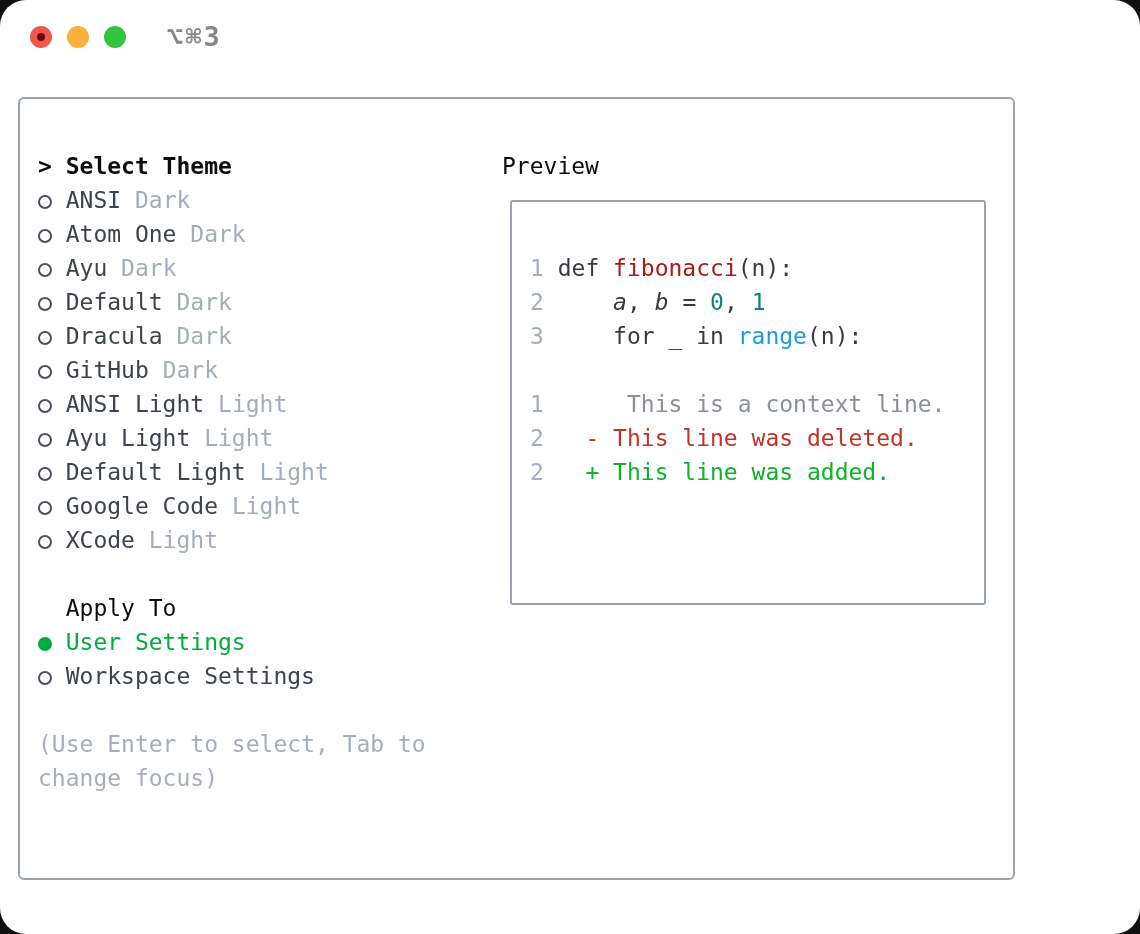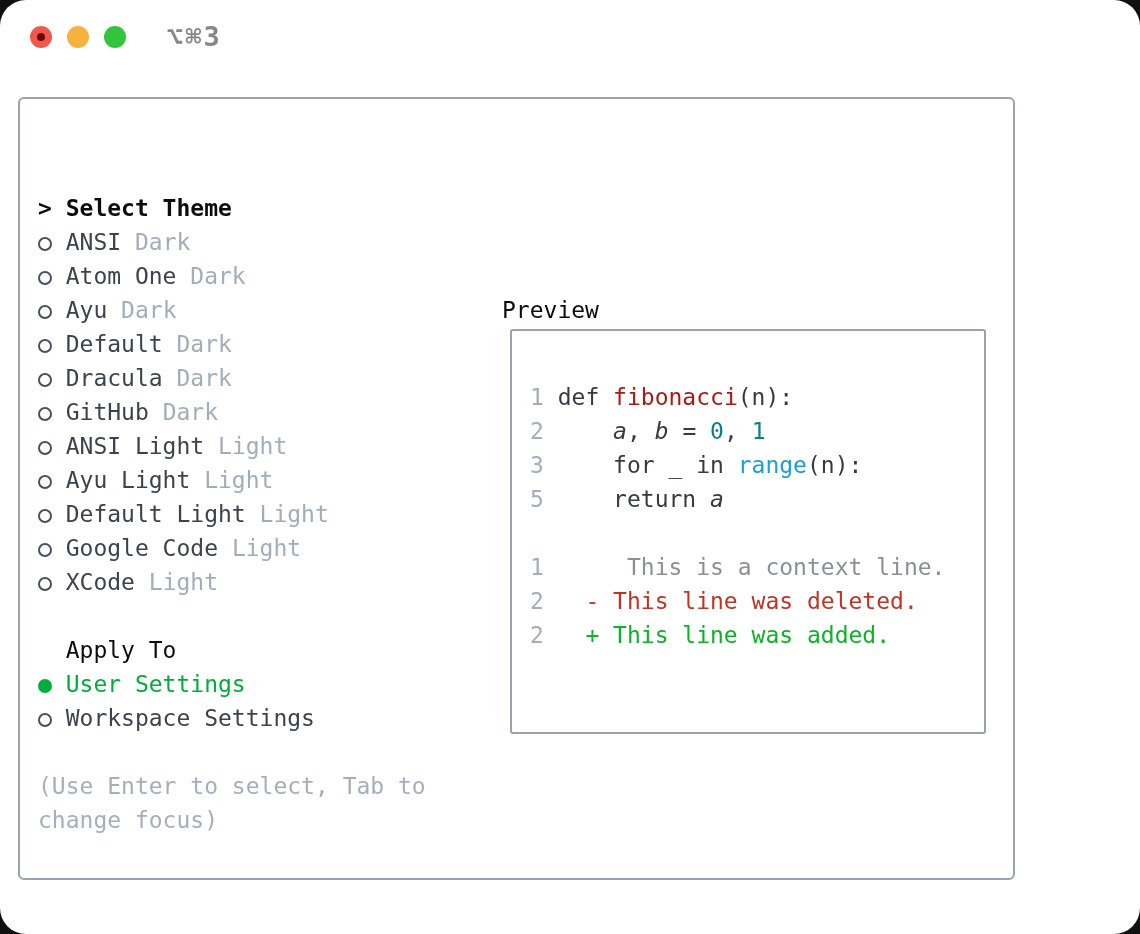--- a/index.html
+++ b/index.html
@@ -22,21 +22,21 @@
   .light.green{background:var(--light-green)}
   .shortcut{
     position:absolute;left:167px;top:21px;
     font-size:27px;font-weight:bold;letter-spacing:2px;color:var(--shortcut);
     font-family:"DejaVu Sans Mono","DejaVu Sans",monospace;
   }
   
   .panel{
     position:absolute;left:18px;top:97px;width:997px;height:783px;
     box-sizing:border-box;border:2px solid var(--border);border-radius:6px;
-    display:flex;padding-top:50px;background:var(--window-bg);align-items:center;
+    display:flex;padding-top:50px;background:var(--window-bg);
   }
   .col-left{width:482px;box-sizing:border-box;padding-left:18px;font-size:23px;line-height:34px}
   .col-right{flex:1;font-size:23px;line-height:34px}
   .row{height:34px;white-space:pre}
   .header-row{color:var(--title-black);font-weight:bold}
   .cell2{display:inline-block;width:2ch}
   .radio-cell{display:inline-block;width:2ch}
   .radio-dot{
     display:inline-block;width:14px;height:14px;border-radius:50%;
     border:2px solid var(--radio);box-sizing:border-box;vertical-align:-1px;background:transparent;
@@ -44,21 +44,21 @@
   .theme-row{color:var(--text-dark);cursor:default}
   .t-variant{color:var(--text-dim)}
   .selected .t-name{color:var(--green)}
   .selected .radio-dot{background:var(--green);border-color:var(--green)}
   .spacer{height:34px}
   .section-title{color:var(--title-black)}
   .hint{color:var(--hint)}
   
   .preview-title{height:34px;font-weight:normal;color:var(--title-black)}
   .preview-box{
-    margin-left:8px;margin-top:2px;width:476px;height:405px;
+    margin-left:8px;margin-top:17px;width:476px;height:405px;
     box-sizing:border-box;border:2px solid var(--border);border-radius:3px;
     padding:49px 0 0 18px;overflow:hidden;background:var(--window-bg);
   }
   .code-line{height:34px;white-space:pre;color:var(--code-plain)}
   .ln{color:var(--ln)}
   .tok-plain{color:var(--code-plain)}
   .tok-fn{color:var(--code-fn)}
   .tok-num{color:var(--code-num)}
   .tok-builtin{color:var(--code-builtin)}
   .tok-var{color:var(--code-plain);font-style:italic}
@@ -113,21 +113,20 @@
       <div class="row hint">(Use Enter to select, Tab to</div>
       <div class="row hint">change focus)</div>
     </div>
 
     <div class="col-right">
       <div class="preview-title">Preview</div>
       <div class="preview-box" id="preview-code">
           <div class="code-line"><span class="ln">1</span><span class="tok-plain"> def </span><span class="tok-fn">fibonacci</span><span class="tok-plain">(n):</span></div>
           <div class="code-line"><span class="ln">2</span><span class="tok-plain">     </span><span class="tok-var">a</span><span class="tok-plain">, </span><span class="tok-var">b</span><span class="tok-plain"> = </span><span class="tok-num">0</span><span class="tok-plain">, </span><span class="tok-num">1</span></div>
           <div class="code-line"><span class="ln">3</span><span class="tok-plain">     for _ in </span><span class="tok-builtin">range</span><span class="tok-plain">(n):</span></div>
-          <div class="code-line"><span class="ln">5</span><span class="tok-plain">     return </span><span class="tok-var">a</span></div>
           <div class="code-line"><span class="ln"></span></div>
           <div class="code-line"><span class="ln">1</span><span class="tok-ctx">      This is a context line.</span></div>
           <div class="code-line"><span class="ln">2</span><span class="tok-del">   - This line was deleted.</span></div>
           <div class="code-line"><span class="ln">2</span><span class="tok-add">   + This line was added.</span></div>
         </div>
     </div>
 
   </div>
 </div>
 

